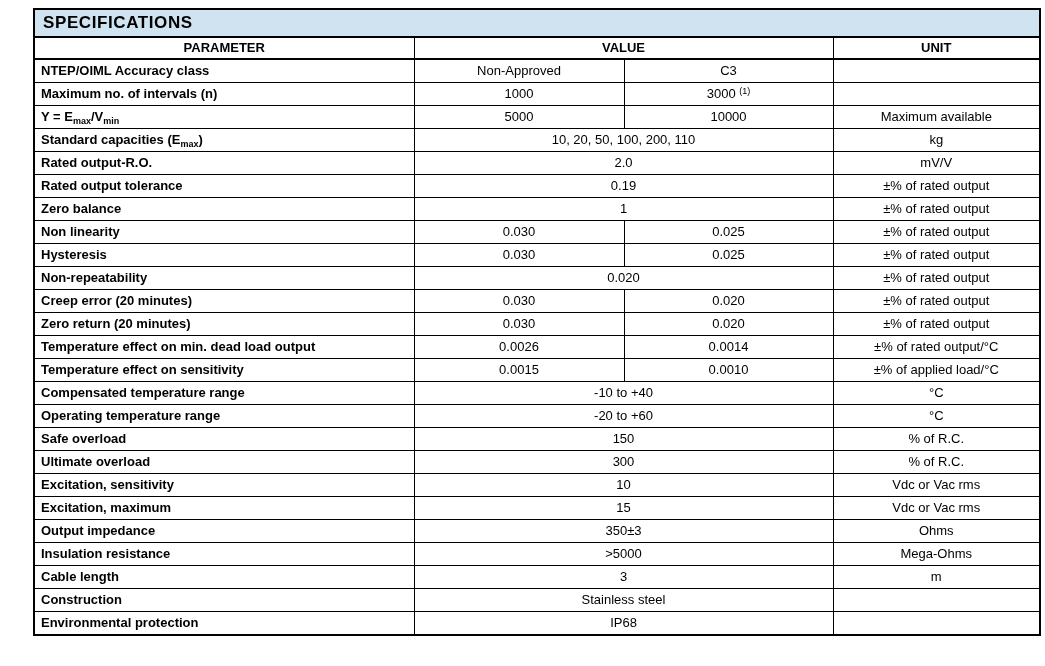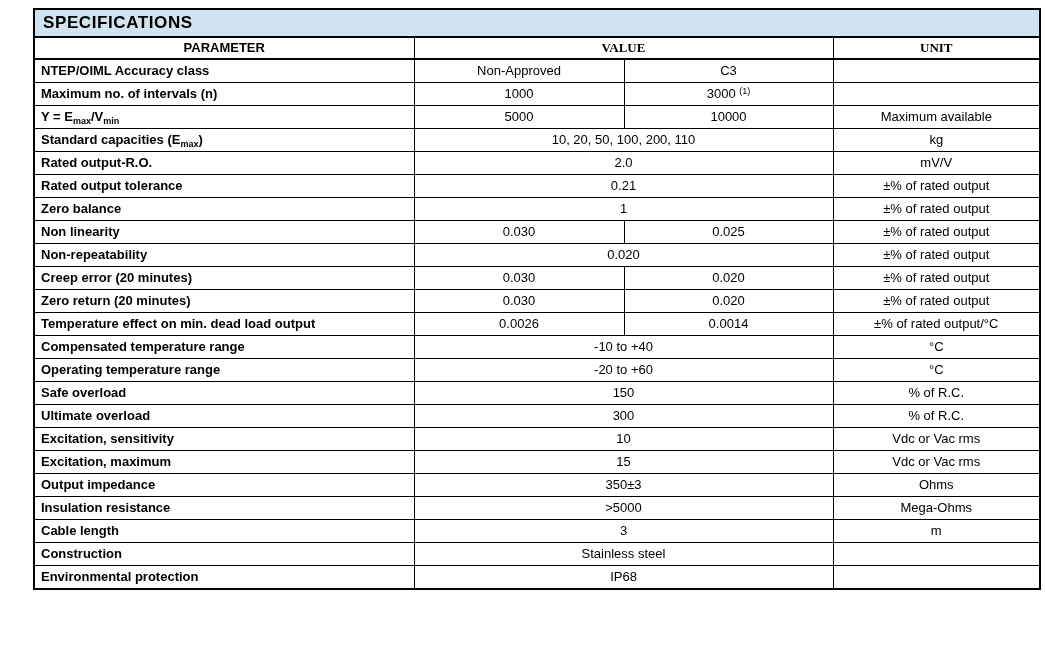--- a/index.html
+++ b/index.html
@@ -51,21 +51,21 @@
     padding: 4px 8px 3px 8px;
     height: 19px;
     border-bottom: 2px solid #000000;
   }
   tr.head-row th {
     font-weight: bold;
     height: 15px;
     border-bottom: 2px solid #000000;
   }
   tr.head-row th.h-param { text-align: center; }
-  tr.head-row th.h-value, tr.head-row th.h-unit { text-align: center; font-family: Liberation Serif, serif; }
+  tr.head-row th.h-value, tr.head-row th.h-unit { text-align: center; }
 
   tbody td { height: 17px; }
   td.param { text-align: left; font-weight: bold; }
   td.value, td.unit { text-align: center; }
 
   sub {
     font-size: 9px;
     vertical-align: baseline;
     position: relative;
     top: 3px;
@@ -122,30 +122,36 @@
           <td class="value" colspan="2">10, 20, 50, 100, 200, 110</td>
           <td class="unit">kg</td>
         </tr>
         <tr>
           <td class="param">Rated output-R.O.</td>
           <td class="value" colspan="2">2.0</td>
           <td class="unit">mV/V</td>
         </tr>
         <tr>
           <td class="param">Rated output tolerance</td>
-          <td class="value" colspan="2">0.21</td>
+          <td class="value" colspan="2">0.19</td>
           <td class="unit">±% of rated output</td>
         </tr>
         <tr>
           <td class="param">Zero balance</td>
           <td class="value" colspan="2">1</td>
           <td class="unit">±% of rated output</td>
         </tr>
         <tr>
           <td class="param">Non linearity</td>
+          <td class="value">0.030</td>
+          <td class="value">0.025</td>
+          <td class="unit">±% of rated output</td>
+        </tr>
+        <tr>
+          <td class="param">Hysteresis</td>
           <td class="value">0.030</td>
           <td class="value">0.025</td>
           <td class="unit">±% of rated output</td>
         </tr>
         <tr>
           <td class="param">Non-repeatability</td>
           <td class="value" colspan="2">0.020</td>
           <td class="unit">±% of rated output</td>
         </tr>
         <tr>
@@ -160,20 +166,26 @@
           <td class="value">0.020</td>
           <td class="unit">±% of rated output</td>
         </tr>
         <tr>
           <td class="param">Temperature effect on min. dead load output</td>
           <td class="value">0.0026</td>
           <td class="value">0.0014</td>
           <td class="unit">±% of rated output/°C</td>
         </tr>
         <tr>
+          <td class="param">Temperature effect on sensitivity</td>
+          <td class="value">0.0015</td>
+          <td class="value">0.0010</td>
+          <td class="unit">±% of applied load/°C</td>
+        </tr>
+        <tr>
           <td class="param">Compensated temperature range</td>
           <td class="value" colspan="2">-10 to +40</td>
           <td class="unit">°C</td>
         </tr>
         <tr>
           <td class="param">Operating temperature range</td>
           <td class="value" colspan="2">-20 to +60</td>
           <td class="unit">°C</td>
         </tr>
         <tr>

